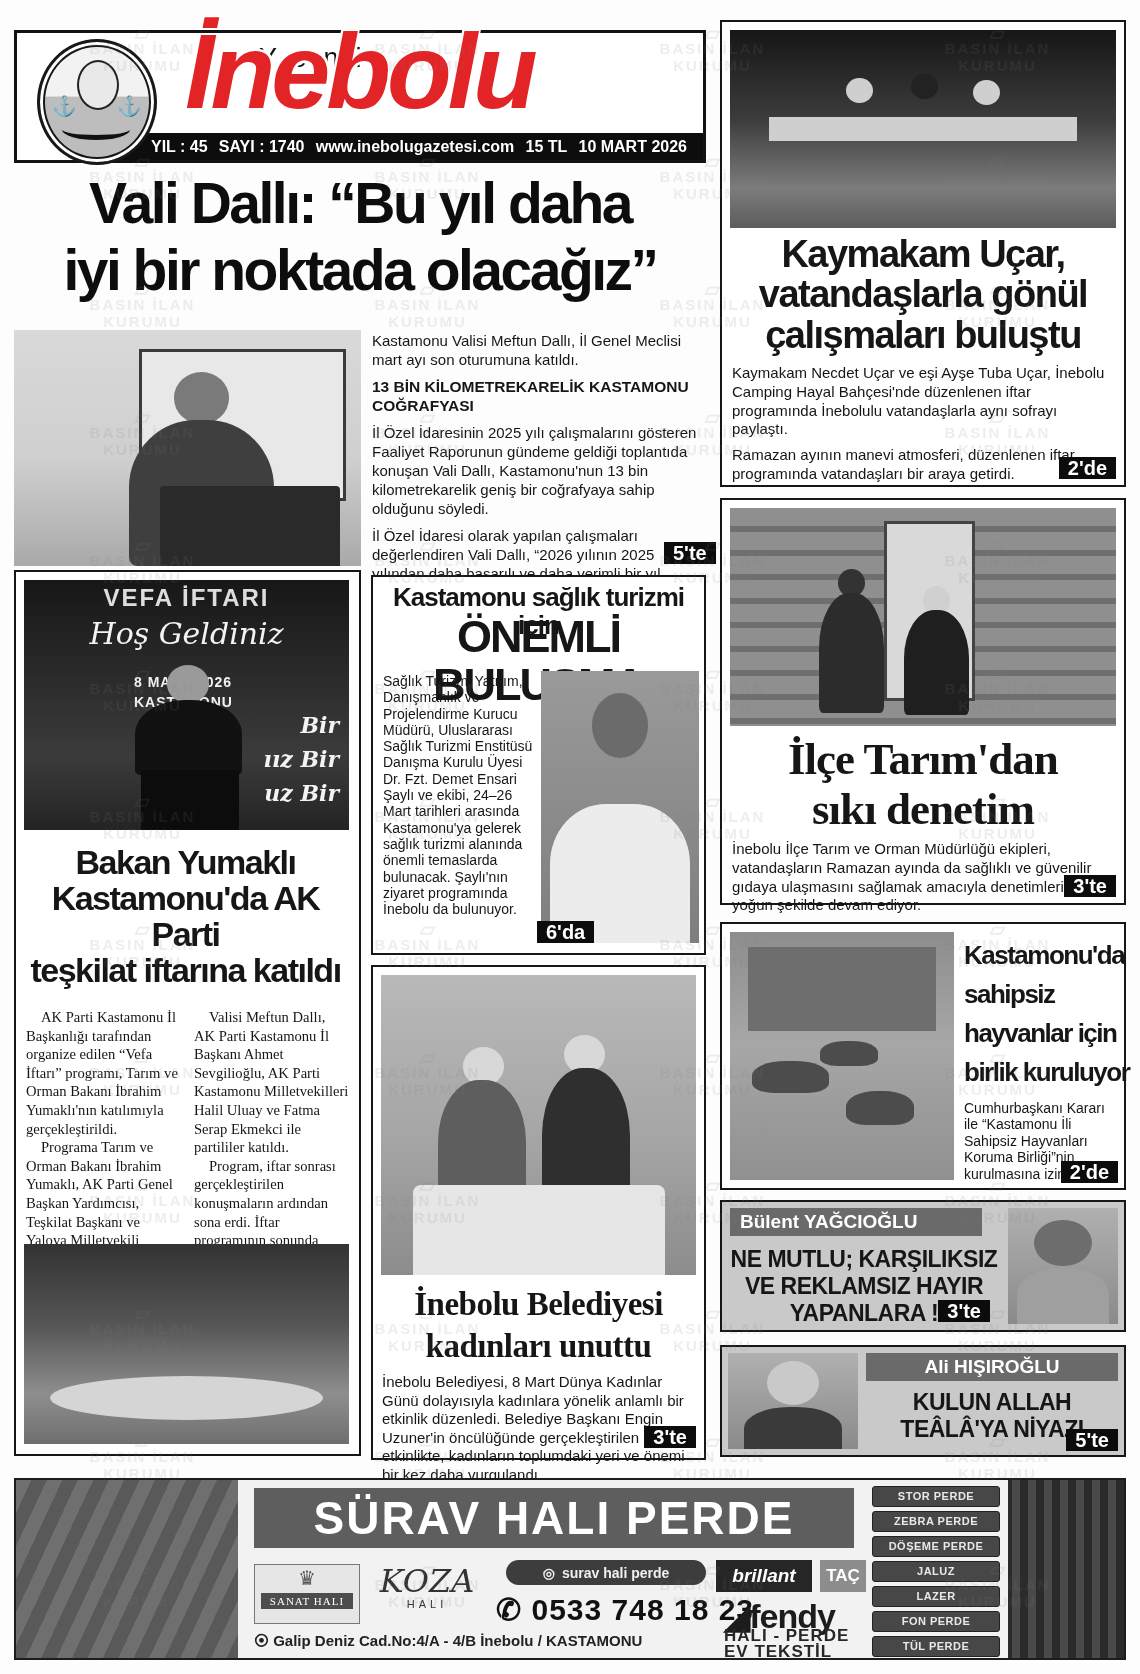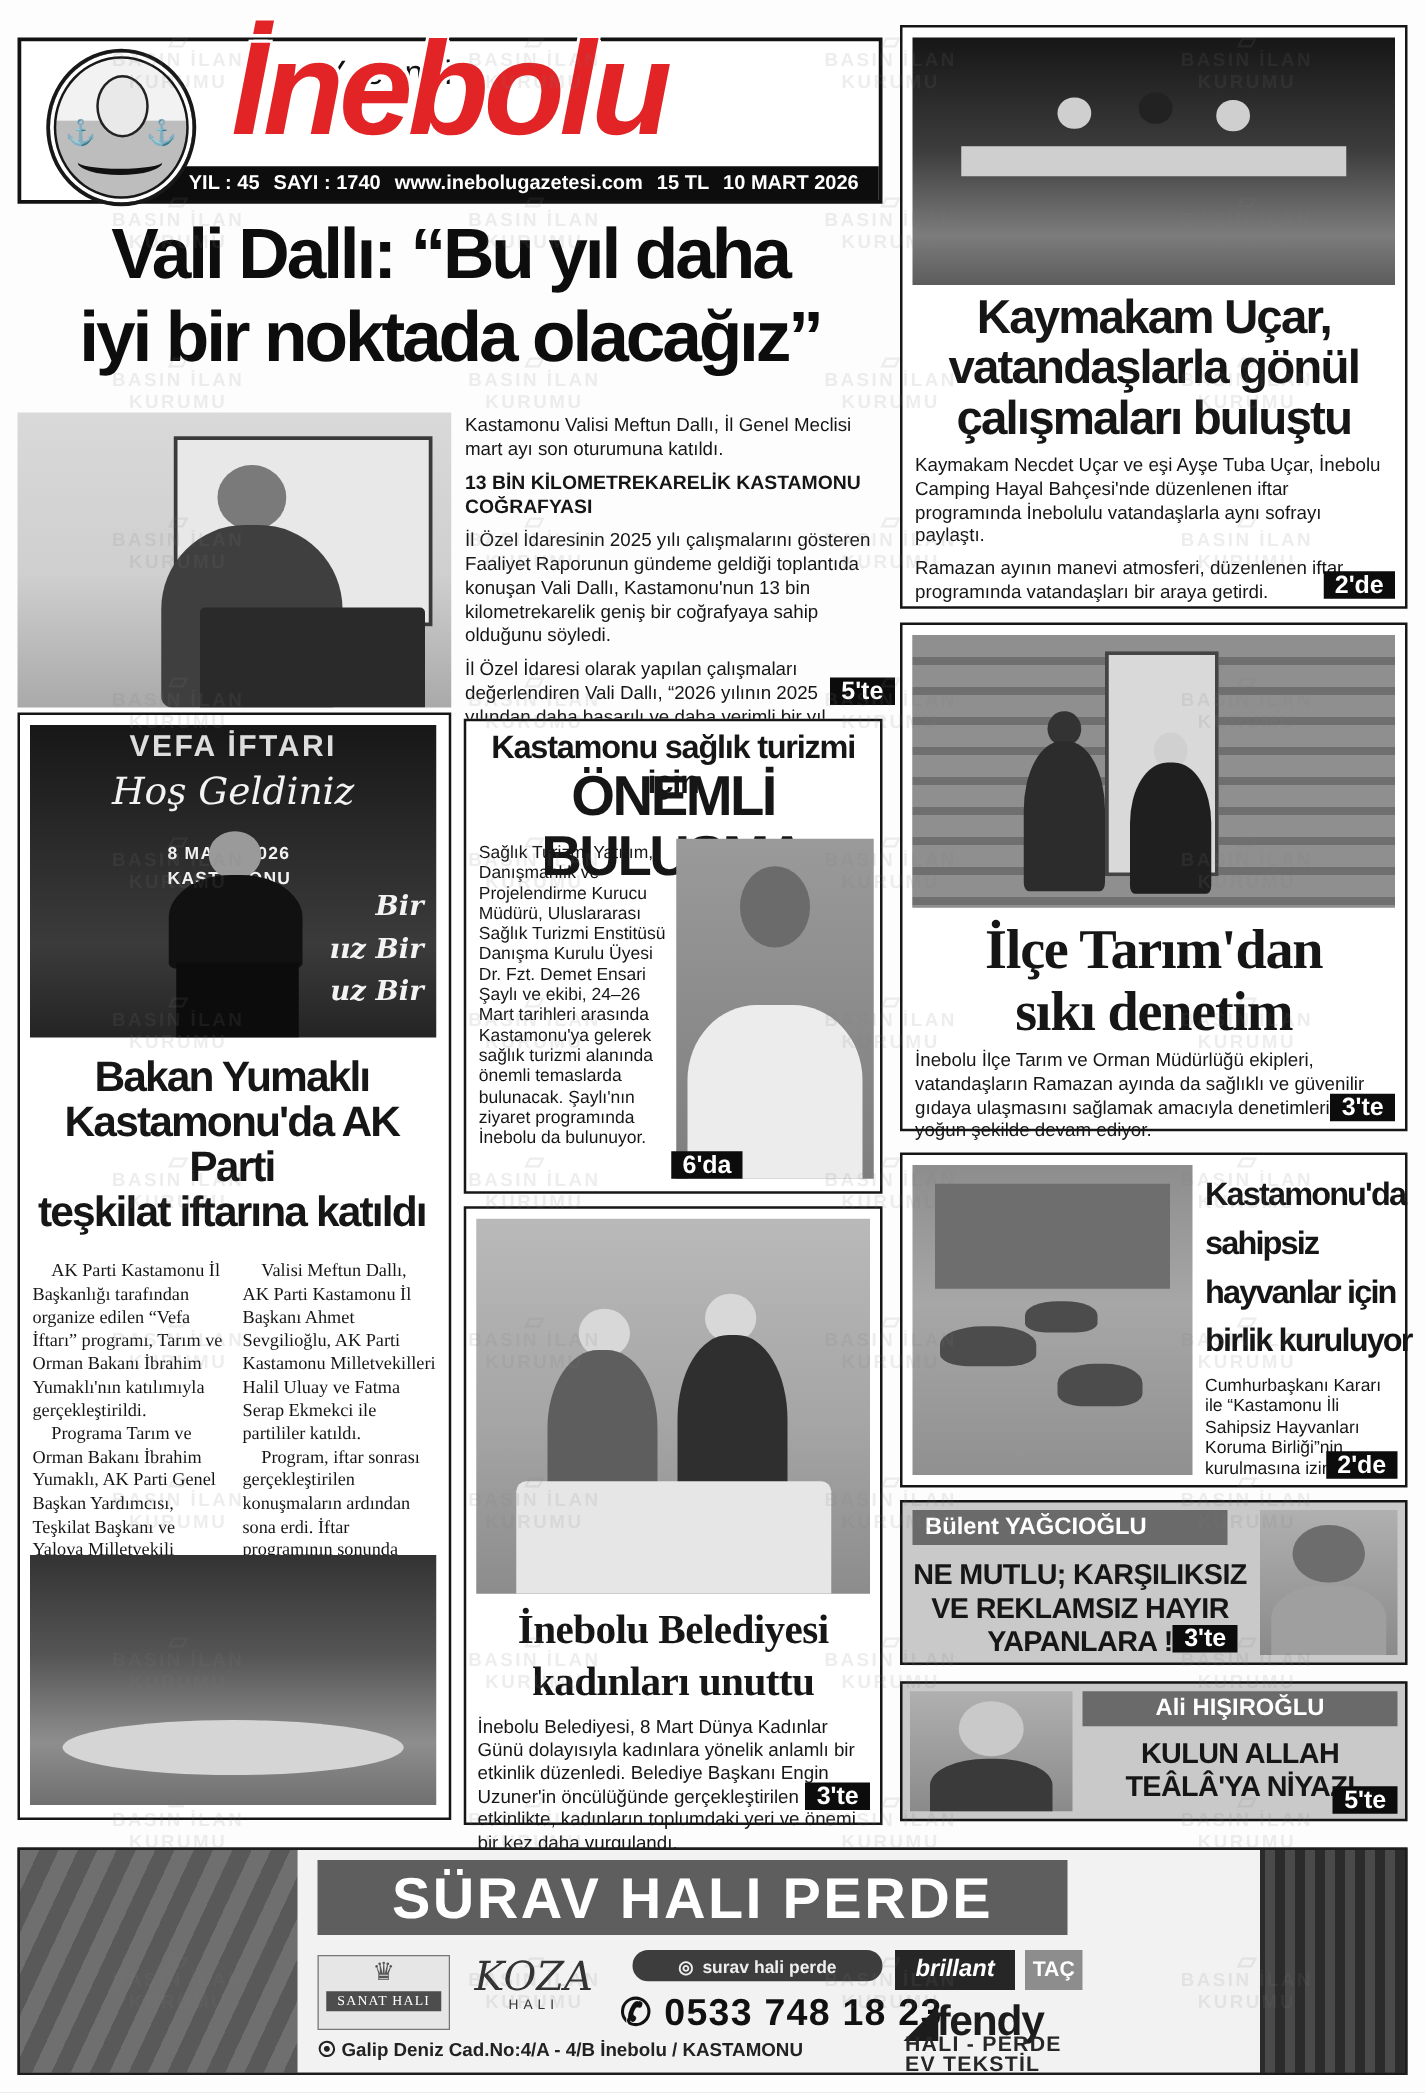--- a/index.html
+++ b/index.html
@@ -584,20 +584,29 @@
     <div class="namebar" style="left:144px;right:6px;top:6px;text-align:center;">Ali HIŞIROĞLU</div>
     <div class="coltitle" style="left:144px;right:6px;top:42px;">KULUN ALLAH TEÂLÂ'YA NİYAZI</div>
     <span class="badge" style="right:6px;bottom:4px;">5'te</span>
   </div>
 
   <div class="abs ad">
     <div class="photo ad-left"></div>
     <div class="photo ad-right"></div>
     <div class="ad-panel">
       <div class="ad-band">SÜRAV HALI PERDE</div>
+      <div class="ad-products">
+        <div class="ad-prod">STOR PERDE</div>
+        <div class="ad-prod">ZEBRA PERDE</div>
+        <div class="ad-prod">DÖŞEME PERDE</div>
+        <div class="ad-prod">JALUZ</div>
+        <div class="ad-prod">LAZER</div>
+        <div class="ad-prod">FON PERDE</div>
+        <div class="ad-prod">TÜL PERDE</div>
+      </div>
       <div class="ad-sanat">
         <div class="orn">♛</div>
         <span class="lbl">SANAT HALI</span>
       </div>
       <div class="ad-koza">
         <div class="k1">KOZA</div>
         <div class="k2">HALI</div>
       </div>
       <div class="ad-insta">
         <span>◎</span>

